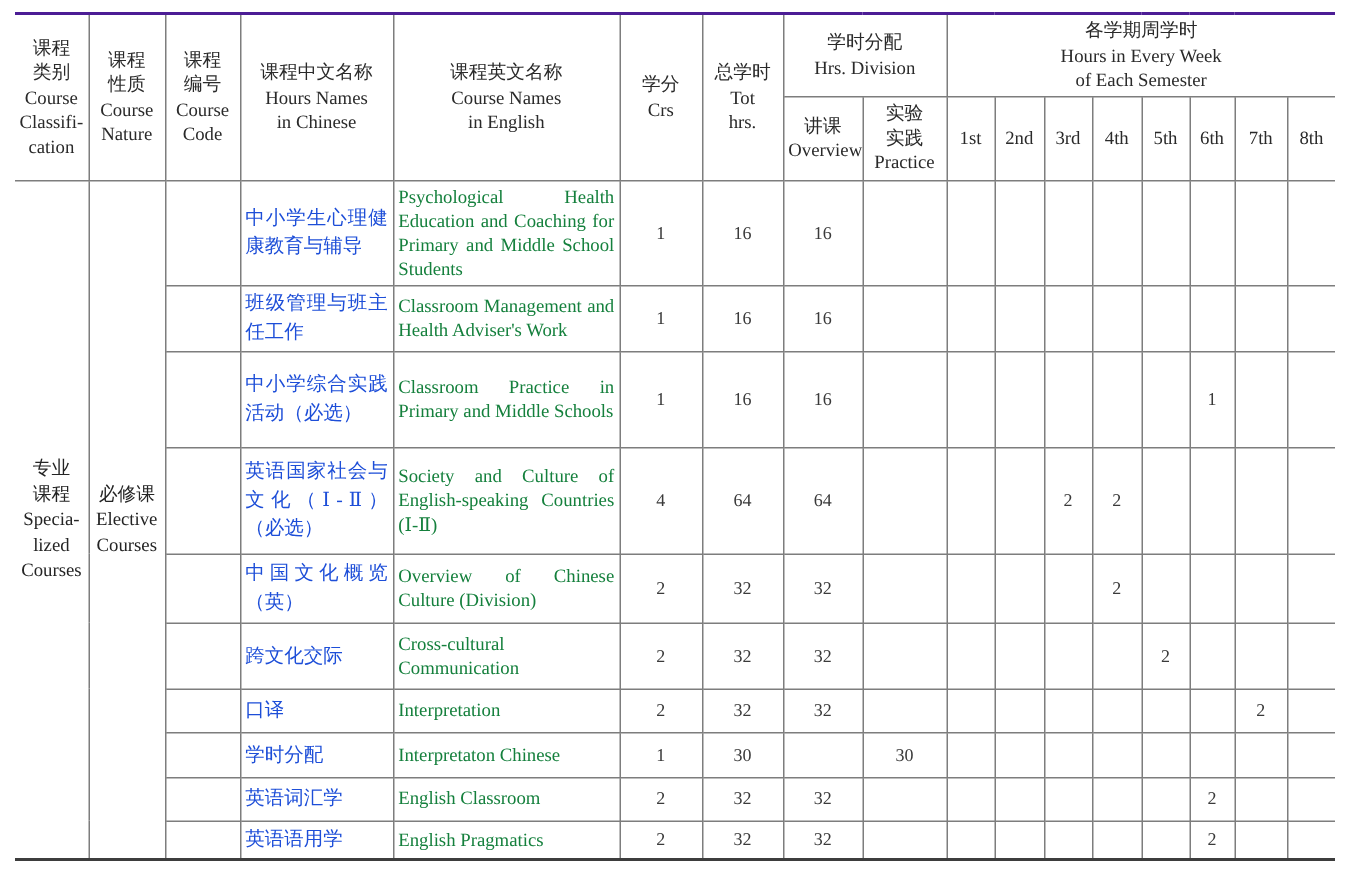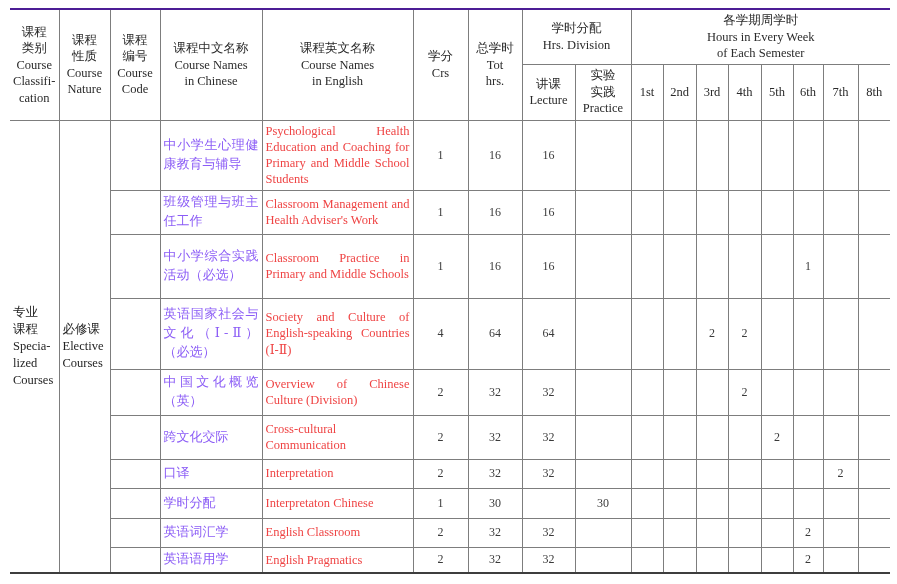--- a/index.html
+++ b/index.html
@@ -32,39 +32,39 @@
 
   .hd{
     white-space:pre-line;
     text-align:center;
     font-size:12.5px;
     line-height:1.32;
     color:#2a2a2a;
   }
   .group-cell{
     white-space:pre-line;
-    text-align:left;
+    text-align:center;
     font-size:12.5px;
     line-height:1.35;
   }
   .center{text-align:center;font-size:12px;color:#3a3a3a;}
   .zh-name{
     text-align:justify;
     font-size:13px;
     line-height:1.45;
     padding:3px 6px;
-    color:#8b5cf6;
+    color:#1d4ed8;
     margin-top:12px;
   }
   .en-name{
     text-align:justify;
     font-size:12.5px;
     line-height:1.3;
     padding:3px 6px;
-    color:#ef4444;
+    color:#15803d;
   }
   thead tr:nth-child(1){height:48px;}
   thead tr:nth-child(2){height:56px;}
   tbody tr:nth-child(1){height:68px;}
   tbody tr:nth-child(2){height:44px;}
   tbody tr:nth-child(3){height:64px;}
   tbody tr:nth-child(4){height:71px;}
   tbody tr:nth-child(5){height:46px;}
   tbody tr:nth-child(6){height:44px;}
   tbody tr:nth-child(7){height:29px;}
@@ -105,39 +105,39 @@
 cation</th>
         <th class="hd" rowspan="2">课程
 性质
 Course
 Nature</th>
         <th class="hd" rowspan="2">课程
 编号
 Course
 Code</th>
         <th class="hd" rowspan="2">课程中文名称
-Course Names
+Hours Names
 in Chinese</th>
         <th class="hd" rowspan="2">课程英文名称
 Course Names
 in English</th>
         <th class="hd" rowspan="2">学分
 Crs</th>
         <th class="hd" rowspan="2">总学时
 Tot
 hrs.</th>
         <th class="hd" colspan="2">学时分配
 Hrs. Division</th>
         <th class="hd" colspan="8">各学期周学时
 Hours in Every Week
 of Each Semester</th>
       </tr>
       <tr>
         <th class="hd">讲课
-Lecture</th>
+Overview</th>
         <th class="hd">实验
 实践
 Practice</th>
         <th class="hd">1st</th>
         <th class="hd">2nd</th>
         <th class="hd">3rd</th>
         <th class="hd">4th</th>
         <th class="hd">5th</th>
         <th class="hd">6th</th>
         <th class="hd">7th</th>

